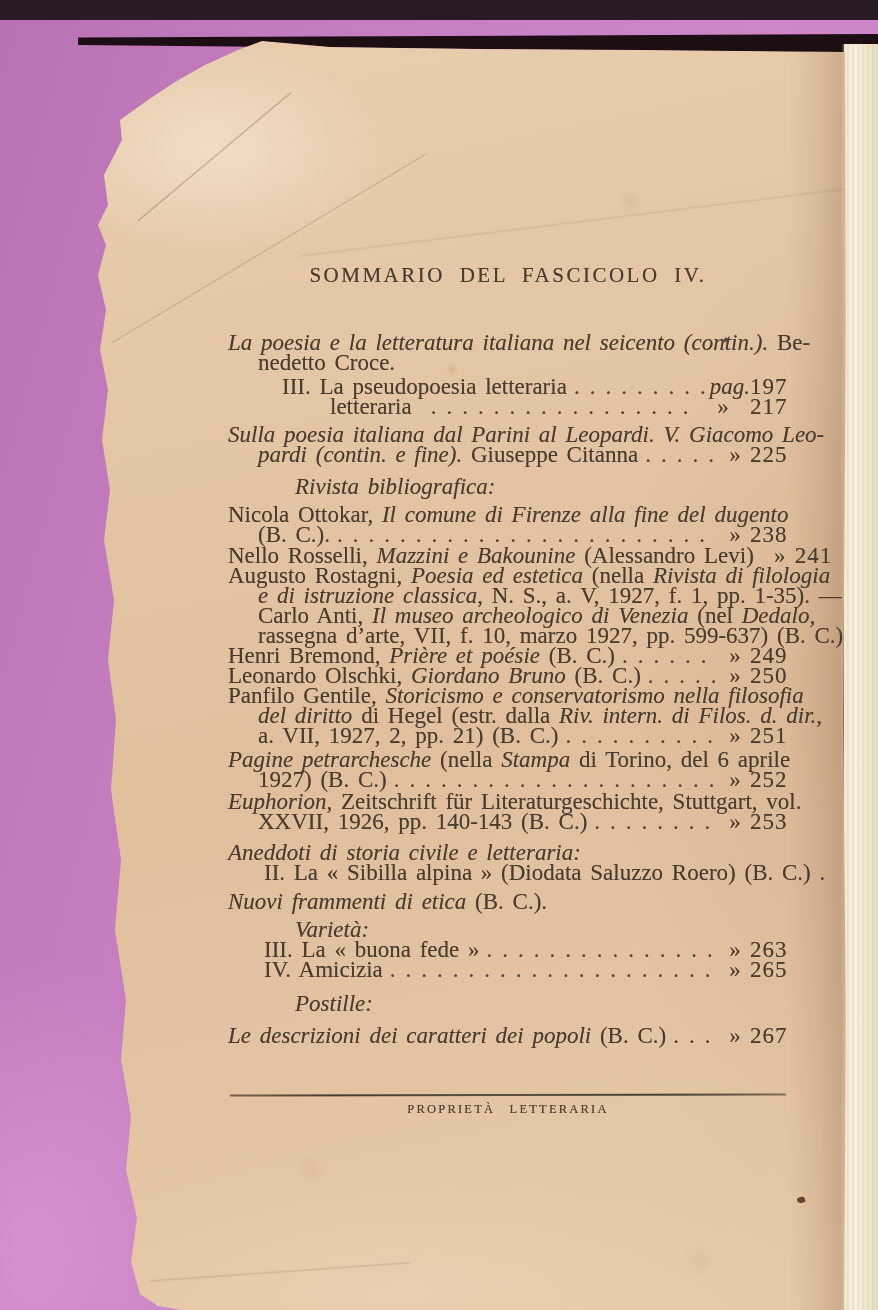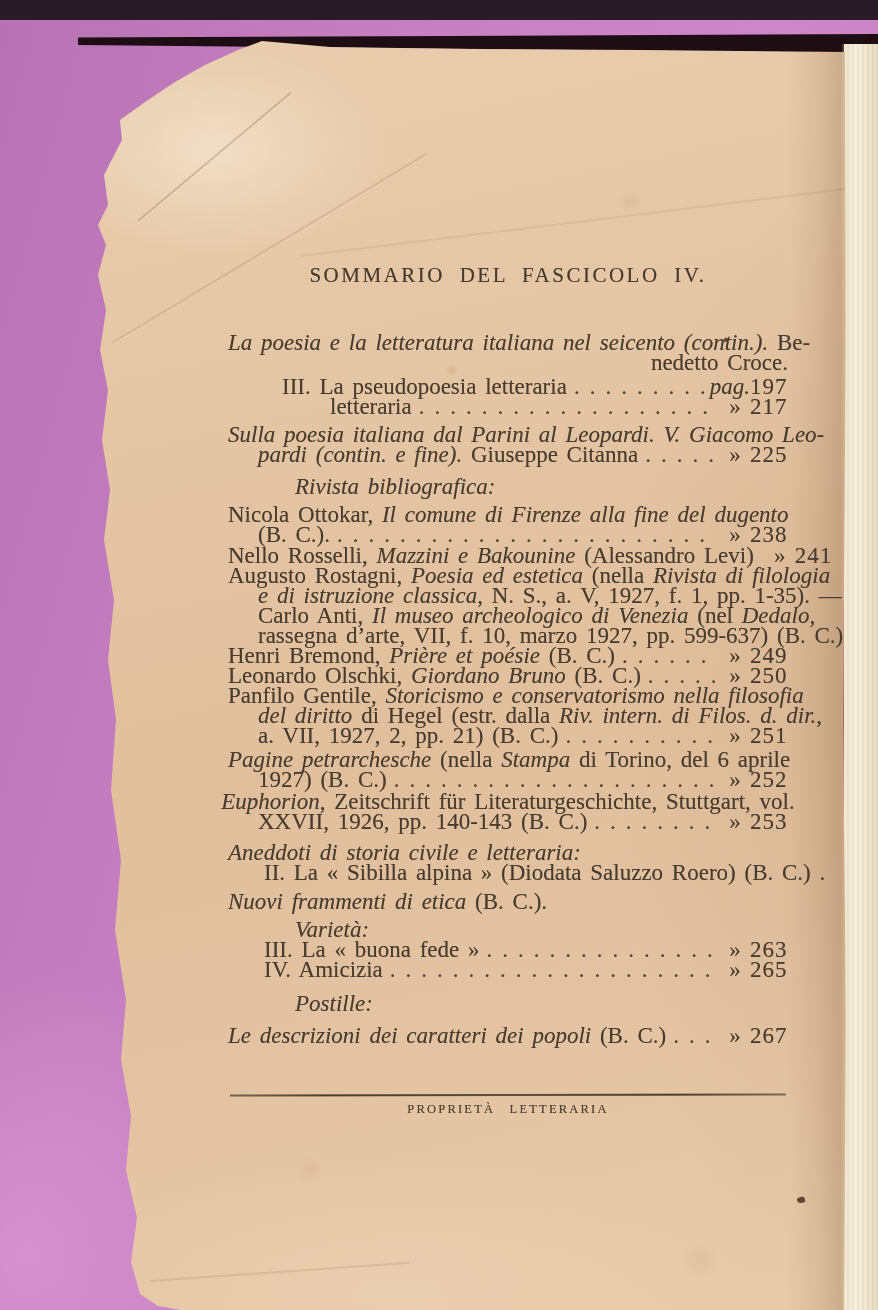--- a/index.html
+++ b/index.html
@@ -86,30 +86,30 @@
     <div class="crease c2"></div>
     <div class="crease c3"></div>
     <div class="crease c4"></div>
 
     <h1 class="title">SOMMARIO DEL FASCICOLO IV.</h1>
 
     <div id="toc">
         <div class="trow" style="margin-top: 0px; padding-left: 0px;">
           <span class="txt"><span class="it">La poesia e la letteratura italiana nel seicento (contin.). </span><span>Be-</span></span>
         </div>
-        <div class="trow" style="margin-top: 0px; padding-left: 30px; justify-content: flex-end;">
+        <div class="trow" style="margin-top: 0px; padding-left: 30px;">
           <span class="txt"><span>nedetto Croce.</span></span>
         </div>
         <div class="trow" style="margin-top: 4px; padding-left: 54px;">
           <span class="txt"><span>III. La pseudopoesia letteraria</span></span>
           <span class="leader">............................................................</span>
           <span class="ref pag">pag.</span>
           <span class="pg">197</span>
         </div>
-        <div class="trow" style="margin-top: 0px; padding-left: 102px;">
+        <div class="trow" style="margin-top: 0px; padding-left: 102px; gap: 12px;">
           <span class="txt"><span>letteraria</span></span>
           <span class="leader">............................................................</span>
           <span class="ref">»</span>
           <span class="pg">217</span>
         </div>
         <div class="trow" style="margin-top: 8px; padding-left: 0px;">
           <span class="txt"><span class="it">Sulla poesia italiana dal Parini al Leopardi. V. Giacomo Leo-</span></span>
         </div>
         <div class="trow" style="margin-top: 0px; padding-left: 30px;">
           <span class="txt"><span class="it">pardi (contin. e fine). </span><span>Giuseppe Citanna</span></span>
@@ -176,21 +176,21 @@
         </div>
         <div class="trow" style="margin-top: 4px; padding-left: 0px;">
           <span class="txt"><span class="it">Pagine petrarchesche </span><span>(nella </span><span class="it">Stampa </span><span>di Torino, del 6 aprile</span></span>
         </div>
         <div class="trow" style="margin-top: 0px; padding-left: 30px;">
           <span class="txt"><span>1927) (B. C.)</span></span>
           <span class="leader">............................................................</span>
           <span class="ref">»</span>
           <span class="pg">252</span>
         </div>
-        <div class="trow" style="margin-top: 2px; padding-left: 0px; justify-content: center;">
+        <div class="trow" style="margin-top: 2px; padding-left: 0px;">
           <span class="txt"><span class="it">Euphorion</span><span>, Zeitschrift für Literaturgeschichte, Stuttgart, vol.</span></span>
         </div>
         <div class="trow" style="margin-top: 0px; padding-left: 30px;">
           <span class="txt"><span>XXVII, 1926, pp. 140-143 (B. C.)</span></span>
           <span class="leader">............................................................</span>
           <span class="ref">»</span>
           <span class="pg">253</span>
         </div>
         <div class="trow" style="margin-top: 11px; padding-left: 0px;">
           <span class="txt"><span class="it">Aneddoti di storia civile e letteraria:</span></span>

